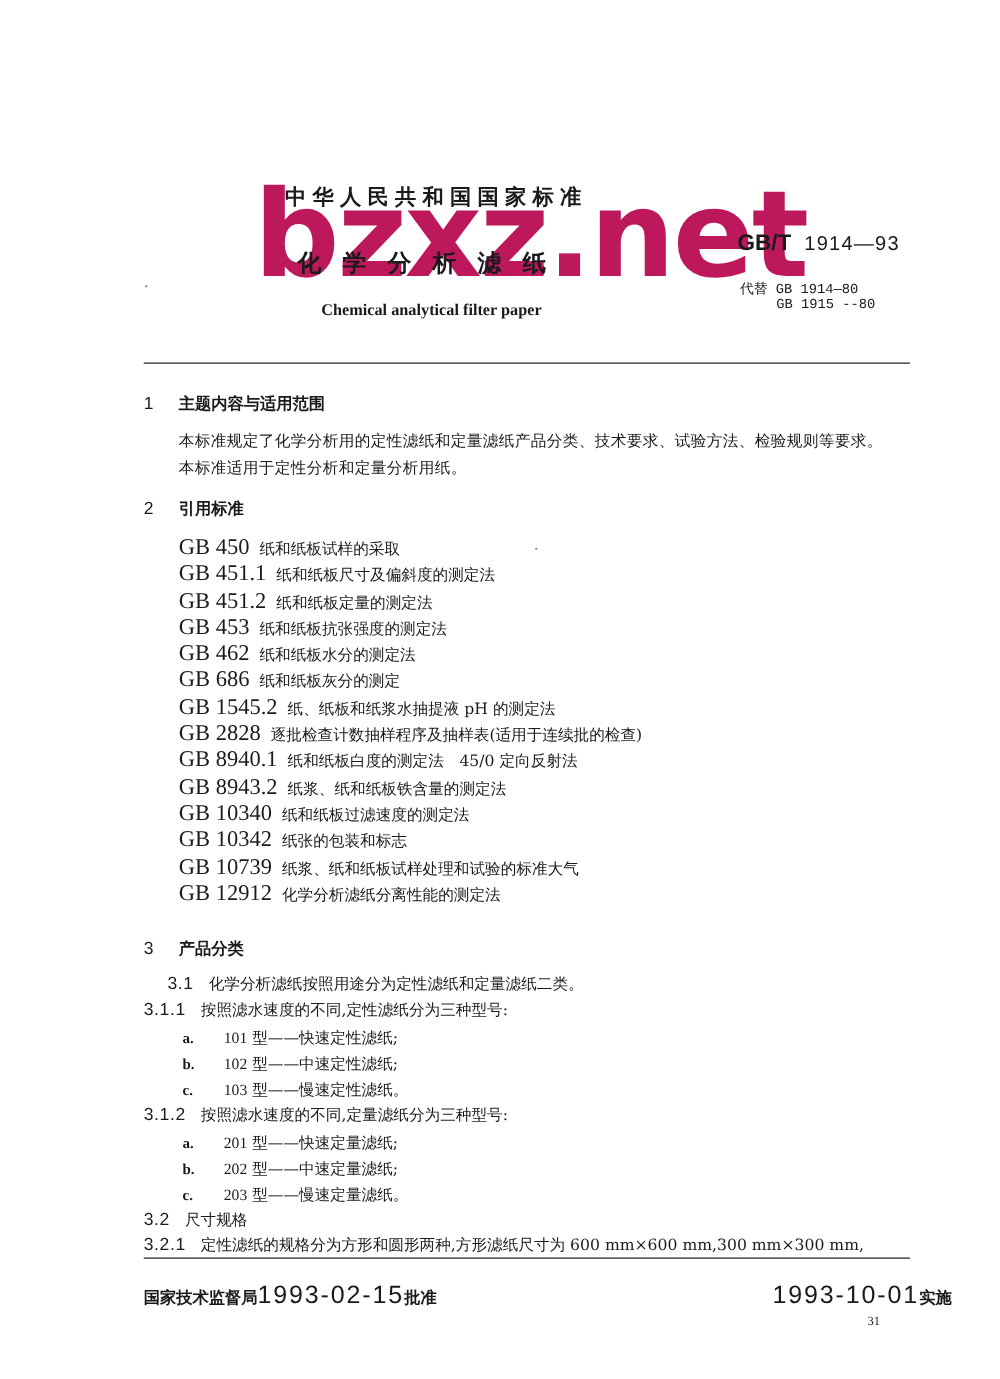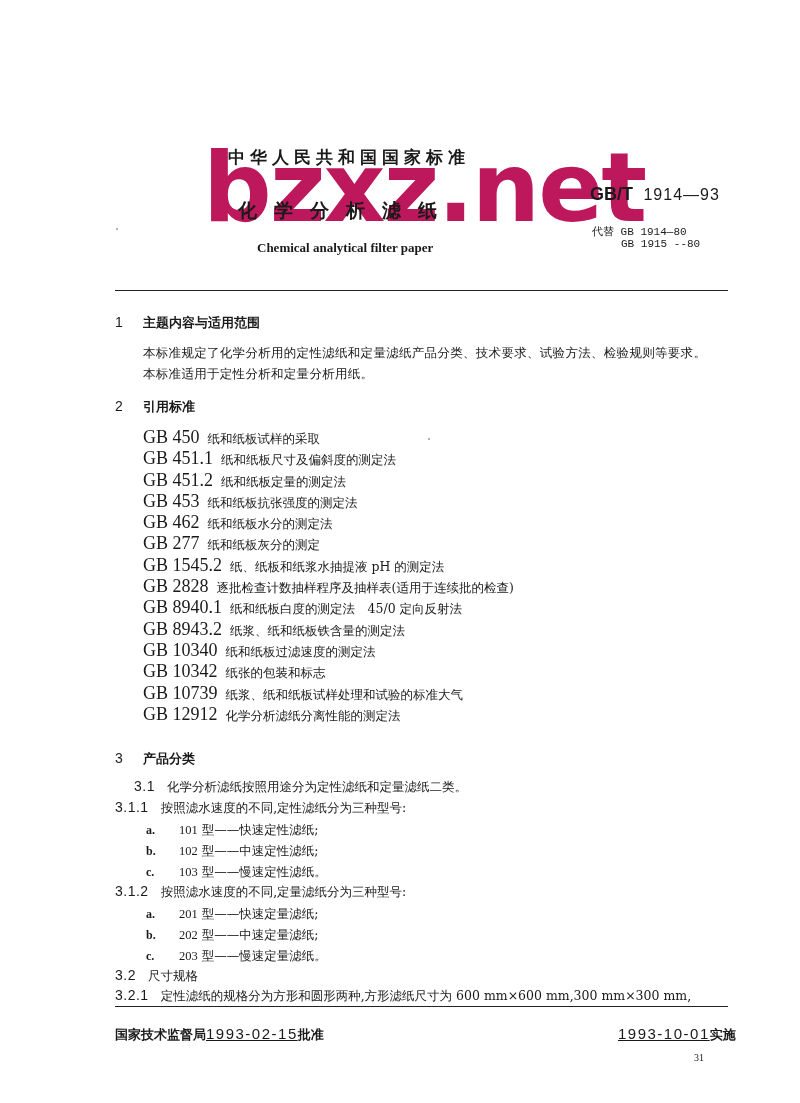--- a/index.html
+++ b/index.html
@@ -37,21 +37,21 @@
     .refs { left: 143px; top: 427px; }
     .ref-row { height: 21.3px; line-height: 21.3px; font-size: 12.5px; white-space: nowrap; }
     .ref-row .code { font-family: "Liberation Serif", serif; font-size: 18px; display: inline-block; margin-right: 8px; }
     .clause { font-size: 12.5px; white-space: nowrap; }
     .clause .cnum { font-family: "Liberation Sans", sans-serif; font-size: 14px; display: inline-block; margin-right: 12px; letter-spacing: 0.5px; }
     .item { font-size: 12.5px; white-space: nowrap; }
     .item .letter { font-family: "Liberation Serif", serif; font-weight: bold; font-size: 12px; display: inline-block; width: 33px; }
     .item .model { font-family: "Liberation Serif", serif; }
     .underlined { border-bottom: 1.5px solid #222; width: 613px; padding-bottom: 1px; }
     .footer-left { left: 115px; top: 1025px; font-family: "DejaVu Sans", sans-serif; font-weight: bold; font-size: 13px; white-space: nowrap; }
-    .footer-left .date, .footer-right .date { font-family: "Liberation Sans", sans-serif; font-weight: normal; font-size: 15px; letter-spacing: 1.5px; text-decoration: underline; }
+    .footer-left .date, .footer-right .date { font-family: "Liberation Sans", sans-serif; font-weight: normal; font-size: 20px; letter-spacing: 1.5px; }
     .footer-right { left: 618px; top: 1025px; font-family: "DejaVu Sans", sans-serif; font-weight: bold; font-size: 13px; white-space: nowrap; }
     .page-num { left: 694px; top: 1052px; font-family: "Liberation Serif", serif; font-size: 10px; }
     .speck { position: absolute; width: 2px; height: 2px; background: #999; border-radius: 1px; }
   </style>
 </head>
 <body>
 
 <div class="watermark">bzxz.net</div>
 
 <div class="abs national-std">中华人民共和国国家标准</div>
@@ -78,21 +78,21 @@
 <div class="abs h1" style="left:115px; top:398px;">
   <span class="secnum">2</span><span>引用标准</span>
 </div>
 
 <div class="abs refs">
   <div class="ref-row"><span class="code">GB 450</span><span>纸和纸板试样的采取</span></div>
   <div class="ref-row"><span class="code">GB 451.1</span><span>纸和纸板尺寸及偏斜度的测定法</span></div>
   <div class="ref-row"><span class="code">GB 451.2</span><span>纸和纸板定量的测定法</span></div>
   <div class="ref-row"><span class="code">GB 453</span><span>纸和纸板抗张强度的测定法</span></div>
   <div class="ref-row"><span class="code">GB 462</span><span>纸和纸板水分的测定法</span></div>
-  <div class="ref-row"><span class="code">GB 277</span><span>纸和纸板灰分的测定</span></div>
+  <div class="ref-row"><span class="code">GB 686</span><span>纸和纸板灰分的测定</span></div>
   <div class="ref-row"><span class="code">GB 1545.2</span><span>纸、纸板和纸浆水抽提液 pH 的测定法</span></div>
   <div class="ref-row"><span class="code">GB 2828</span><span>逐批检查计数抽样程序及抽样表(适用于连续批的检查)</span></div>
   <div class="ref-row"><span class="code">GB 8940.1</span><span>纸和纸板白度的测定法　45/0 定向反射法</span></div>
   <div class="ref-row"><span class="code">GB 8943.2</span><span>纸浆、纸和纸板铁含量的测定法</span></div>
   <div class="ref-row"><span class="code">GB 10340</span><span>纸和纸板过滤速度的测定法</span></div>
   <div class="ref-row"><span class="code">GB 10342</span><span>纸张的包装和标志</span></div>
   <div class="ref-row"><span class="code">GB 10739</span><span>纸浆、纸和纸板试样处理和试验的标准大气</span></div>
   <div class="ref-row"><span class="code">GB 12912</span><span>化学分析滤纸分离性能的测定法</span></div>
 </div>
 

